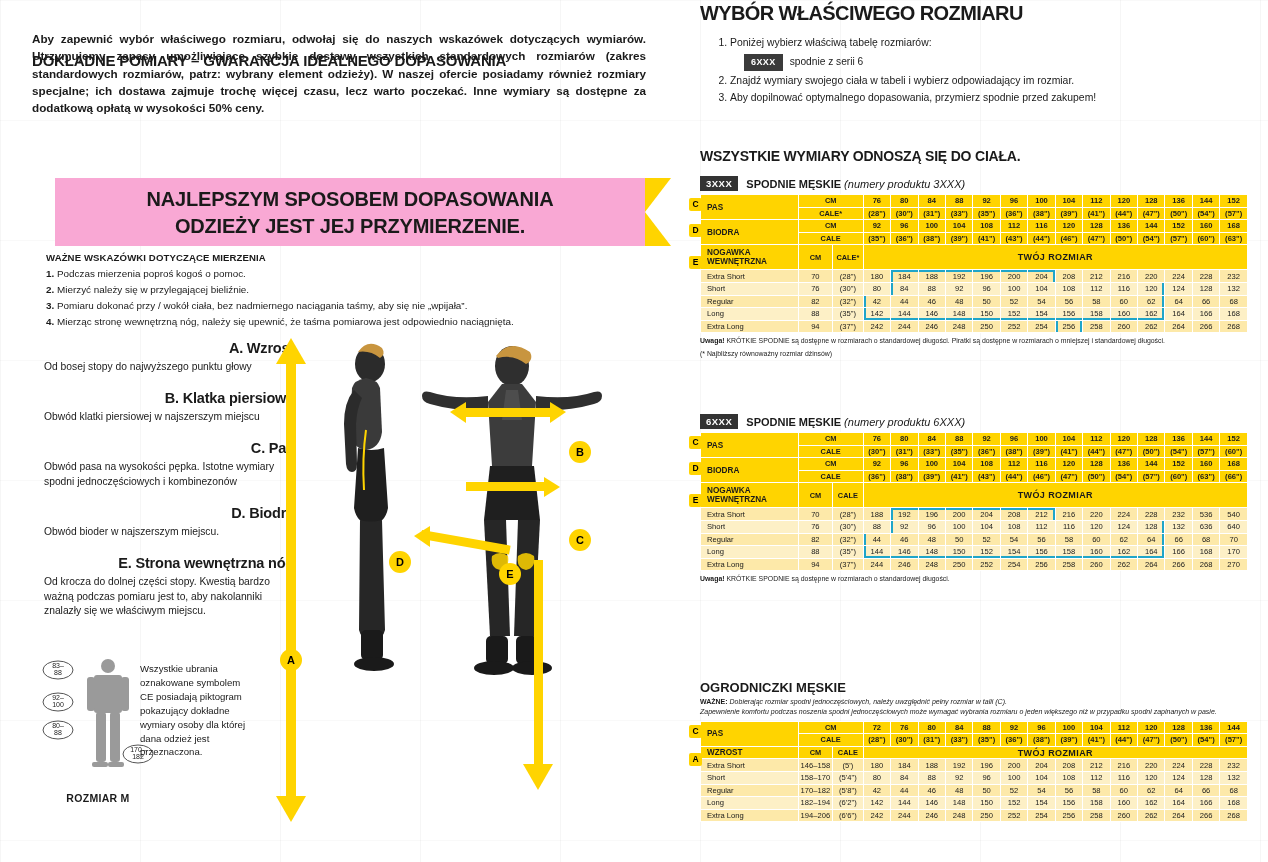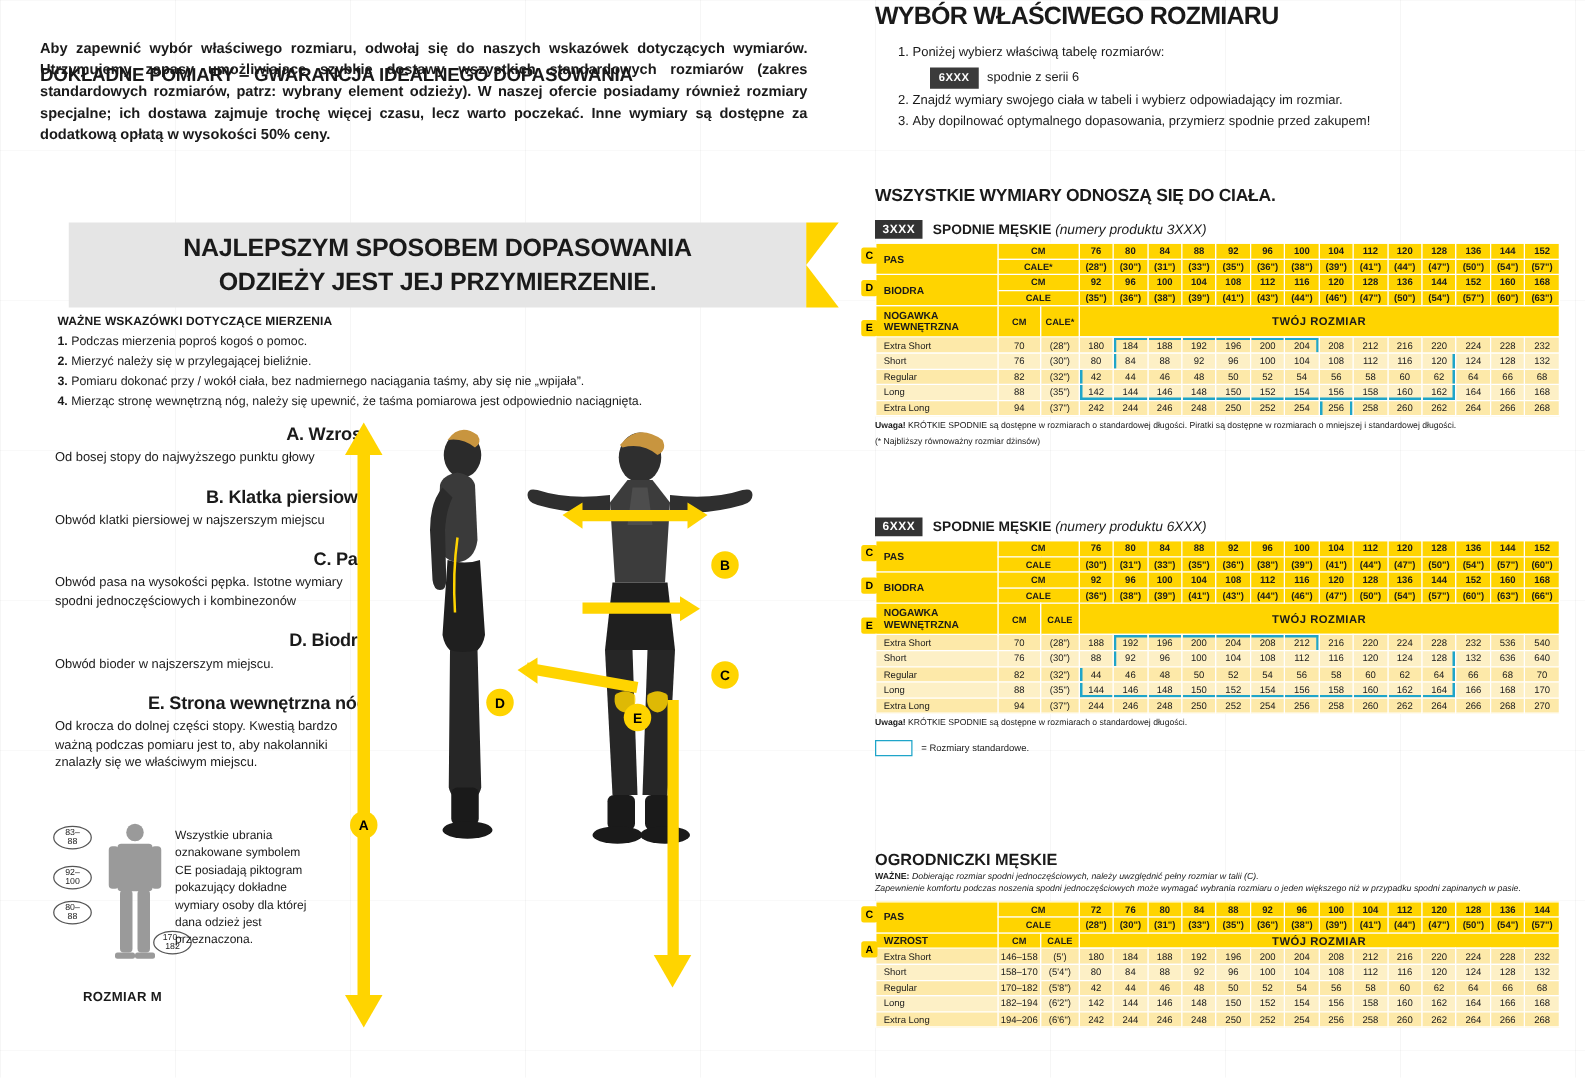--- a/index.html
+++ b/index.html
@@ -32,21 +32,21 @@
   }
   .para1 {
     position:absolute; left:32px; top:30px; width:614px;
     font-size:11.7px; font-weight:bold; line-height:1.48;
     text-align:justify;
   }
 
   
   .banner {
     position:absolute; left:55px; top:178px; width:590px; height:68px;
-    background:#e5e5e5;
+    background:#f9a8d4;
   }
   .banner:after {
     content:""; position:absolute; right:-26px; top:0;
     border-top:34px solid #ffd400; border-bottom:34px solid #ffd400;
     border-right:26px solid transparent;
   }
   .banner-txt {
     position:absolute; left:0; right:0; top:8px;
     text-align:center; font-size:20px; font-weight:bold; line-height:1.35;
     letter-spacing:-0.2px;
@@ -723,24 +723,20 @@
               <td>268</td>
               <td>270</td>
             </tr>
           </tbody>
         </table>
       </div>
       <div class="note">
         <b>Uwaga!</b>
         <span>KRÓTKIE SPODNIE są dostępne w rozmiarach o standardowej długości.</span>
       </div>
-      <div class="legend">
-        <span class="box"></span>
-        <span>= Rozmiary standardowe.</span>
-      </div>
     </div>
 
     <div class="tbl-wrap" style="top:680px;">
       <div class="ogr-title">OGRODNICZKI MĘSKIE</div>
       <div class="ogr-note">
         <b>WAŻNE:</b>
         <i>Dobierając rozmiar spodni jednoczęściowych, należy uwzględnić pełny rozmiar w talii (C).</i><br>
         <i>Zapewnienie komfortu podczas noszenia spodni jednoczęściowych może wymagać wybrania rozmiaru o jeden większego niż w przypadku spodni zapinanych w pasie.</i>
       </div>
       <div style="position:relative;">

